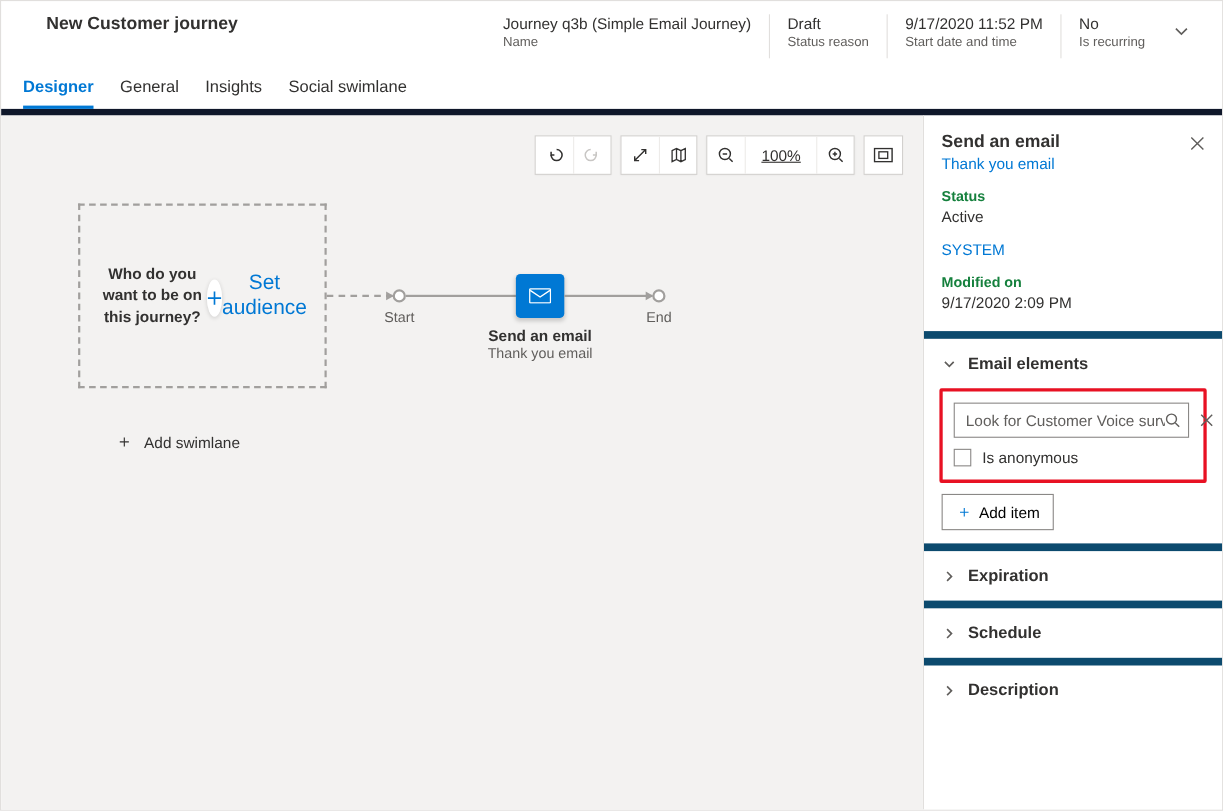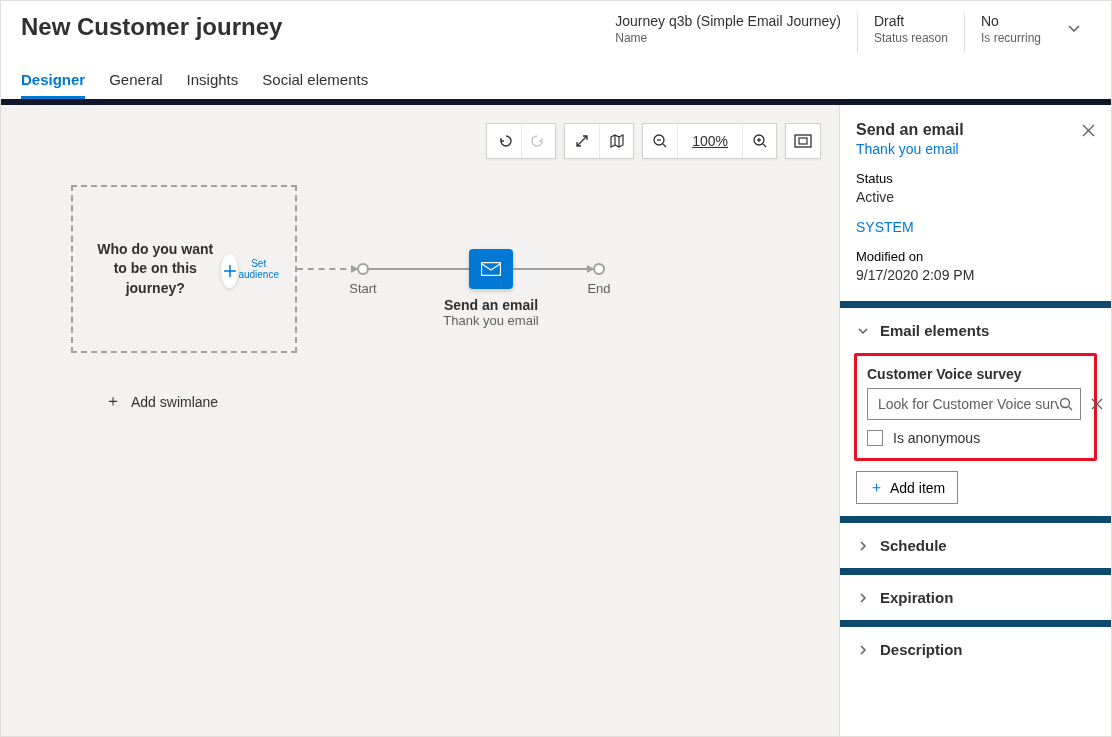--- a/index.html
+++ b/index.html
@@ -16,24 +16,25 @@
 
   
   .header {
     display: flex;
     align-items: flex-start;
     padding: 12px 20px 0 20px;
     border-bottom: none;
     height: 60px;
   }
   .page-title {
-    font-size: 24px;
+    font-size: 16px;
     font-weight: 600;
     flex: 0 0 auto;
     margin-right: auto;
+    margin-left: 21px;
   }
   .header-fields {
     display: flex;
     align-items: flex-start;
     gap: 0;
   }
   .header-field {
     padding: 0 16px;
     border-left: 1px solid #e1dfdd;
     min-height: 40px;
@@ -139,21 +140,21 @@
     width: 34px; height: 34px;
     border-radius: 50%;
     background: #fff;
     box-shadow: 0 1px 4px rgba(0,0,0,0.15);
     display: flex; align-items: center; justify-content: center;
     margin: 14px 0 10px 0;
     color: #0078d4;
     font-size: 18px;
     cursor: pointer;
   }
-  .link-text { color: #0078d4; font-size: 10px; cursor: pointer; }
+  .link-text { color: #0078d4; font-size: 19px; cursor: pointer; }
 
   .connector {
     width: 60px;
     border-top: 2px dashed #a19f9d;
     position: relative;
   }
   .connector.solid { border-top: 2px solid #a19f9d; width: 100px; }
   .connector .arrowhead {
     position: absolute; right: -1px; top: -5px;
     width: 0; height: 0;
@@ -196,21 +197,21 @@
   .side-head {
     display: flex; align-items: center; justify-content: space-between;
     padding: 16px 16px 0 16px;
   }
   .side-title { font-size: 16px; font-weight: 600; }
   .side-sublink { padding: 2px 16px 0 16px; }
   .side-sublink a { color: #0078d4; text-decoration: none; font-size: 14px; }
 
   .side-meta { padding: 14px 16px 4px 16px; }
   .meta-row { margin-bottom: 14px; }
-  .meta-lbl { font-size: 13px; color: #000000; margin-bottom: 3px; }
+  .meta-lbl { font-size: 13px; color: #15803d; margin-bottom: 3px; font-weight: bold; }
   .meta-val { font-size: 14px; color: #323130; }
   .meta-val.link { color: #0078d4; }
 
   .accordion {
     border-top: 7px solid #0c4a6e;
   }
   .acc-head {
     display: flex; align-items: center; gap: 10px;
     padding: 14px 16px;
     font-size: 15px; font-weight: 600;
@@ -269,36 +270,40 @@
   <div class="header-fields">
     <div class="header-field">
       <div class="hf-value">Journey q3b (Simple Email Journey)</div>
       <div class="hf-label">Name</div>
     </div>
     <div class="header-field">
       <div class="hf-value">Draft</div>
       <div class="hf-label">Status reason</div>
     </div>
     <div class="header-field">
+      <div class="hf-value">9/17/2020 11:52 PM</div>
+      <div class="hf-label">Start date and time</div>
+    </div>
+    <div class="header-field">
       <div class="hf-value">No</div>
       <div class="hf-label">Is recurring</div>
     </div>
     <div class="chev-header">
       <svg width="14" height="14" viewBox="0 0 14 14">
           <path d="M2 5 L7 10 L12 5" stroke="#605e5c" stroke-width="1.5" fill="none"></path>
         </svg>
     </div>
   </div>
 </div>
 
 <div class="tabs">
   <div class="tab active">Designer</div>
   <div class="tab">General</div>
   <div class="tab">Insights</div>
-  <div class="tab">Social elements</div>
+  <div class="tab">Social swimlane</div>
 </div>
 
 <div class="body">
 
   <div class="canvas">
 
     <div class="toolbar">
       <div class="tb-group">
         <div class="tb-btn">
           <svg width="16" height="16" viewBox="0 0 16 16">
@@ -438,21 +443,20 @@
       <div class="acc-head">
         <span class="chev">
           <svg width="12" height="12" viewBox="0 0 12 12">
               <path d="M2 4 L6 8 L10 4" stroke="#605e5c" stroke-width="1.5" fill="none"></path>
             </svg>
         </span>
         <span>Email elements</span>
       </div>
       <div class="acc-body">
         <div class="highlight-box">
-          <div class="field-lbl">Customer Voice survey</div>
           <div class="lookup-row">
             <div class="lookup">
               <input type="text" placeholder="Look for Customer Voice survey" style="">
               <span class="srch">
                 <svg width="15" height="15" viewBox="0 0 15 15">
                     <circle cx="6" cy="6" r="4.5" stroke="#605e5c" stroke-width="1.3" fill="none"></circle>
                     <line x1="9.5" y1="9.5" x2="13" y2="13" stroke="#605e5c" stroke-width="1.3"></line>
                   </svg>
               </span>
             </div>
@@ -474,32 +478,32 @@
       </div>
     </div>
 
     <div class="accordion">
       <div class="acc-head">
         <span class="chev">
           <svg width="12" height="12" viewBox="0 0 12 12">
               <path d="M4 2 L8 6 L4 10" stroke="#605e5c" stroke-width="1.5" fill="none"></path>
             </svg>
         </span>
-        <span>Schedule</span>
+        <span>Expiration</span>
       </div>
     </div>
 
     <div class="accordion">
       <div class="acc-head">
         <span class="chev">
           <svg width="12" height="12" viewBox="0 0 12 12">
               <path d="M4 2 L8 6 L4 10" stroke="#605e5c" stroke-width="1.5" fill="none"></path>
             </svg>
         </span>
-        <span>Expiration</span>
+        <span>Schedule</span>
       </div>
     </div>
 
     <div class="accordion">
       <div class="acc-head">
         <span class="chev">
           <svg width="12" height="12" viewBox="0 0 12 12">
               <path d="M4 2 L8 6 L4 10" stroke="#605e5c" stroke-width="1.5" fill="none"></path>
             </svg>
         </span>

